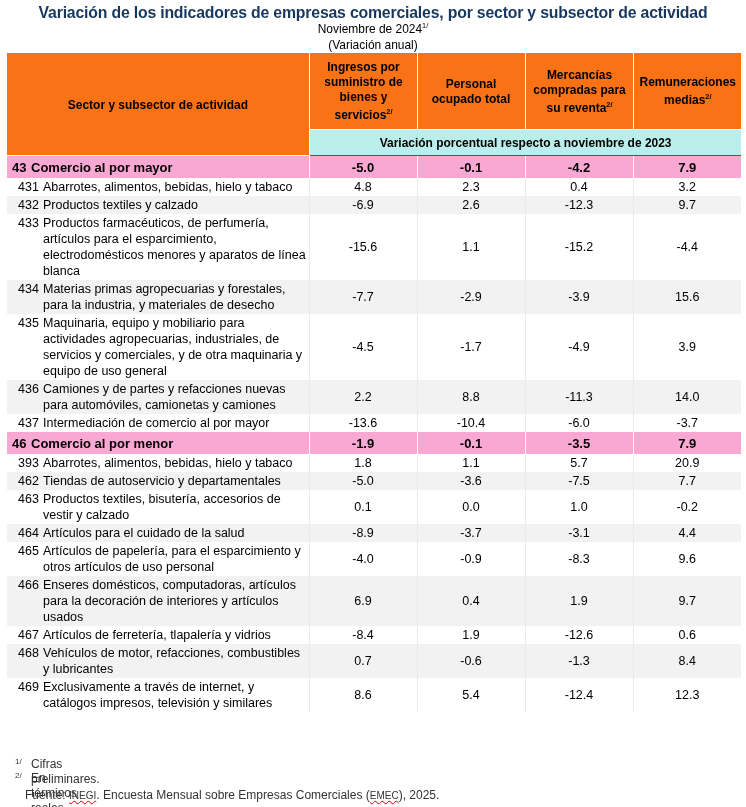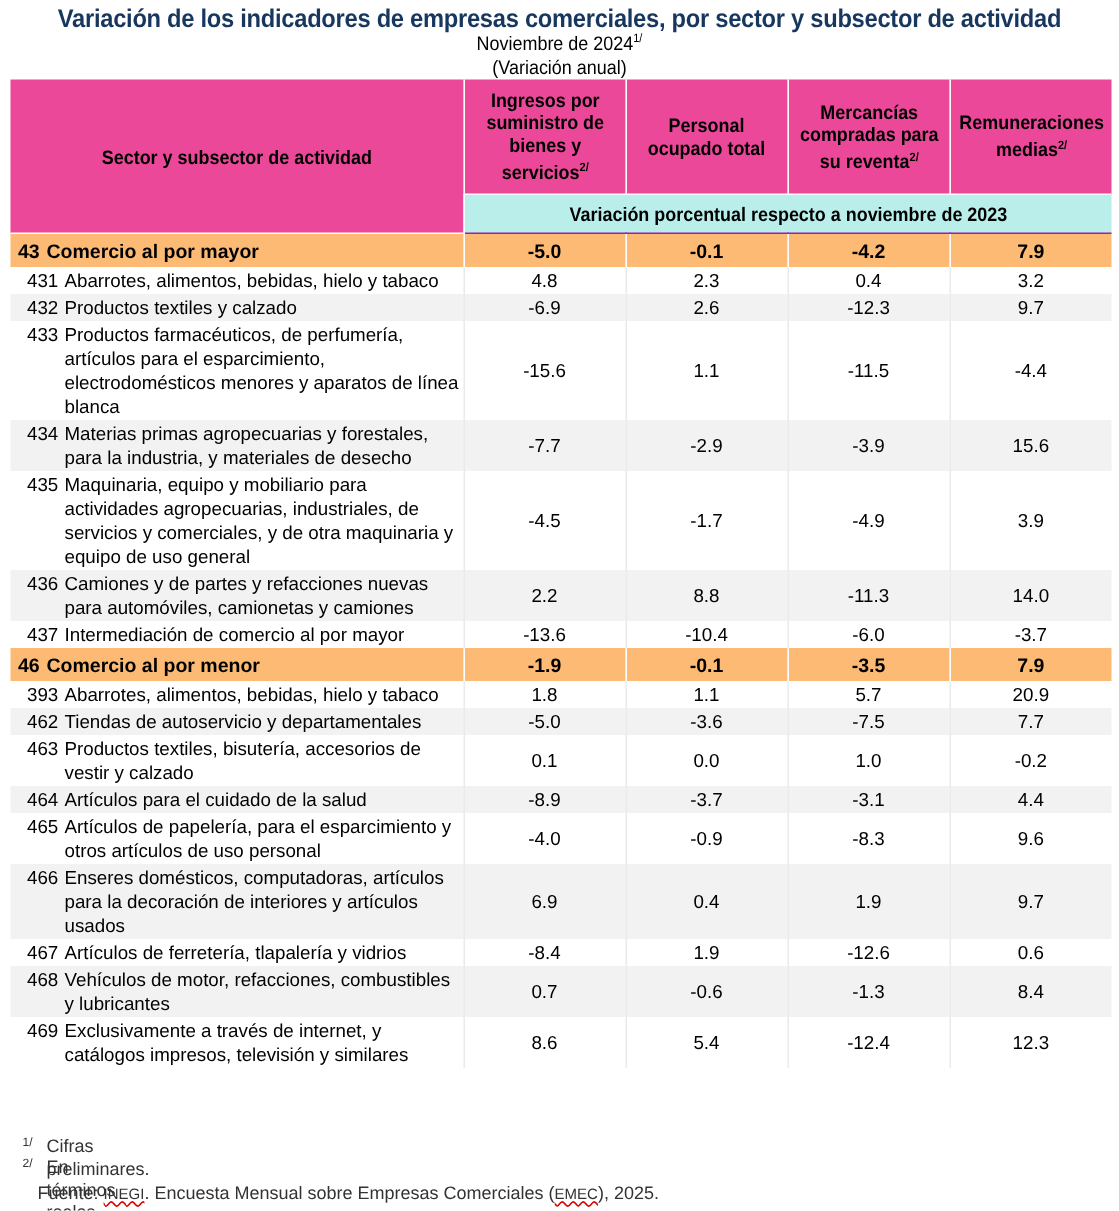--- a/index.html
+++ b/index.html
@@ -3,24 +3,24 @@
 <meta charset="utf-8">
 <style>
   html, body { margin:0; padding:0; background:#ffffff; }
   body { width:746px; height:807px; position:relative; overflow:hidden; font-family:"Liberation Sans", sans-serif; color:#000; }
   .title { position:absolute; left:0; top:3px; width:746px; text-align:center; font-family:"Liberation Sans", sans-serif; font-weight:bold; font-size:17px; color:#17375e; letter-spacing:-0.2px; transform:scaleX(0.93); transform-origin:center; }
   .subtitle { position:absolute; left:0; top:21px; width:746px; text-align:center; font-size:13px; color:#000; transform:scaleX(0.92); }
   .subtitle sup, .hdr sup { font-size:8px; }
   .subsub { position:absolute; left:0; top:37px; width:746px; text-align:center; font-size:13px; transform:scaleX(0.92); }
   table { position:absolute; left:7px; top:53px; width:734px; border-collapse:collapse; table-layout:fixed; }
   td { padding:0; vertical-align:middle; }
-  .hdr { background:#ec4899; font-weight:bold; font-size:13px; text-align:center; line-height:15px; border-right:1px solid #ffffff; border-bottom:1px solid #ffffff; }
+  .hdr { background:#f97316; font-weight:bold; font-size:13px; text-align:center; line-height:15px; border-right:1px solid #ffffff; border-bottom:1px solid #ffffff; }
   .hdr span.lbl { display:inline-block; transform:scaleX(0.92); }
   .subhdr { background:#b9eeeb; font-weight:bold; font-size:13px; text-align:center; height:25px; border-bottom:1px solid #a21caf; }
-  .sec td { background:#fdba74; font-weight:bold; font-size:13px; height:22px; border-right:1px solid #ffffff; }
+  .sec td { background:#f9a8d4; font-weight:bold; font-size:13px; height:22px; border-right:1px solid #ffffff; }
   .sec td.name { padding-left:5px; }
   .sec td.name .code { display:inline-block; width:19px; }
   .row td { font-size:12.5px; line-height:16px; border-right:1px solid #eaeaea; }
   .row.alt td { background:#f2f2f2; }
   .row.w td { background:#ffffff;margin-top:16px; }
   td.num { text-align:center; }
   td.name { text-align:left; }
   .row td.name { padding:1px 0 1px 36px; text-indent:-25px; }
   .row td.name .code { display:inline-block; width:25px; text-indent:0; }
   .row td.name .lbl { }
@@ -77,21 +77,21 @@
         <td class="name"><span class="code">432</span><span class="lbl">Productos textiles y calzado</span></td>
         <td class="num">-6.9</td>
         <td class="num">2.6</td>
         <td class="num">-12.3</td>
         <td class="num" style="border-right:none">9.7</td>
       </tr>
       <tr class="row w">
         <td class="name"><span class="code">433</span><span class="lbl">Productos farmacéuticos, de perfumería, artículos para el esparcimiento, electrodomésticos menores y aparatos de línea blanca</span></td>
         <td class="num">-15.6</td>
         <td class="num">1.1</td>
-        <td class="num">-11.5</td>
+        <td class="num">-15.2</td>
         <td class="num" style="border-right:none">-4.4</td>
       </tr>
       <tr class="row alt">
         <td class="name"><span class="code">434</span><span class="lbl">Materias primas agropecuarias y forestales, para la industria, y materiales de desecho</span></td>
         <td class="num">-7.7</td>
         <td class="num">-2.9</td>
         <td class="num">-3.9</td>
         <td class="num" style="border-right:none">15.6</td>
       </tr>
       <tr class="row w">

